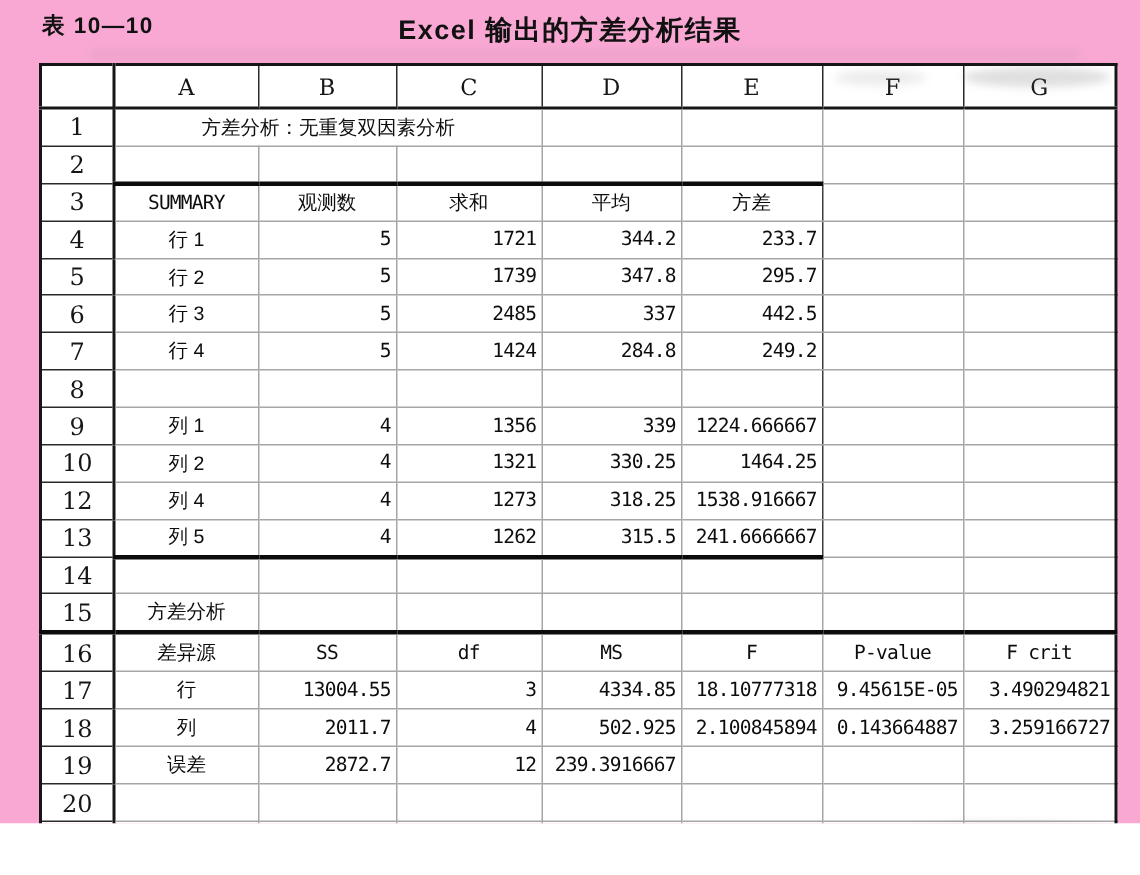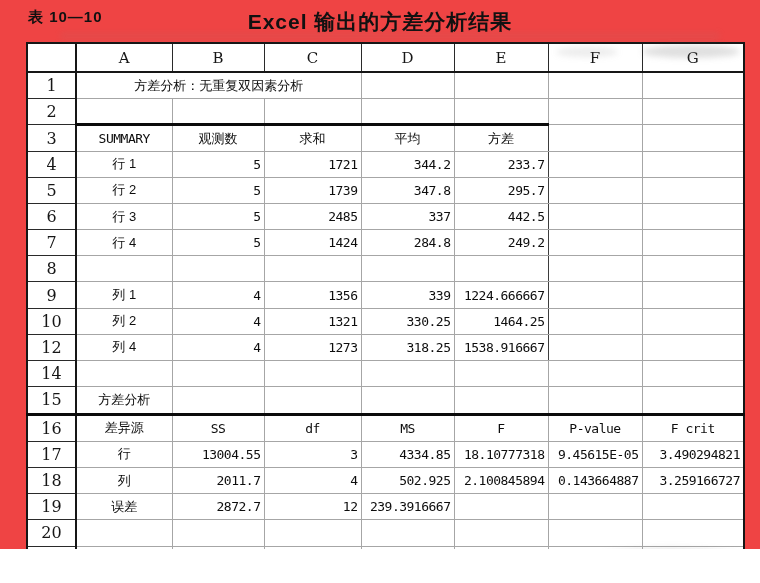--- a/index.html
+++ b/index.html
@@ -1,27 +1,27 @@
 <!DOCTYPE html>
 <html><head>
 <meta charset="utf-8">
 <style>
   html,body { margin:0; padding:0; background:#ffffff; }
   .page {
     position:relative; width:760px; height:549px;
-    background:#ef4444; overflow:hidden;
+    background:#f9a8d4; overflow:hidden;
     font-family:"Liberation Sans", sans-serif; color:#111;
   }
   .caption {
     position:absolute; left:28px; top:8px;
     font-weight:bold; font-size:15px; letter-spacing:1px;
   }
   .main-title {
     position:absolute; left:0; right:0; top:8px;
-    text-align:center; font-weight:bold; font-size:21px; letter-spacing:1px;
+    text-align:center; font-weight:bold; font-size:18px; letter-spacing:1px;
   }
   table.sheet {
     position:absolute; left:26px; top:42px; width:717px; height:533px;
     border-collapse:collapse; table-layout:fixed; background:#fff;
     border:2px solid #161616; border-bottom:3px solid #111;
   }
   .sheet th.colletter, .sheet td.corner {
     font-family:"DejaVu Serif", serif; font-weight:normal; font-size:15px;
     text-align:center; vertical-align:middle;
     border:1px solid #2a2a2a; border-bottom:2px solid #161616; height:25px;
@@ -178,20 +178,30 @@
           <td class="rownum">12</td>
           <td class="cell a-l">列 4</td>
           <td class="cell a-r lat">4</td>
           <td class="cell a-r lat">1273</td>
           <td class="cell a-r lat">318.25</td>
           <td class="cell a-r lat sumbox-right">1538.916667</td>
           <td class="cell a-r"></td>
           <td class="cell a-r"></td>
         </tr>
         <tr>
+          <td class="rownum">13</td>
+          <td class="cell a-l thick-b">列 5</td>
+          <td class="cell a-r lat thick-b">4</td>
+          <td class="cell a-r lat thick-b">1262</td>
+          <td class="cell a-r lat thick-b">315.5</td>
+          <td class="cell a-r lat thick-b sumbox-right">241.6666667</td>
+          <td class="cell a-r"></td>
+          <td class="cell a-r"></td>
+        </tr>
+        <tr>
           <td class="rownum">14</td>
           <td class="cell a-l"></td>
           <td class="cell a-r"></td>
           <td class="cell a-r"></td>
           <td class="cell a-r"></td>
           <td class="cell a-r"></td>
           <td class="cell a-r"></td>
           <td class="cell a-r"></td>
         </tr>
         <tr>

